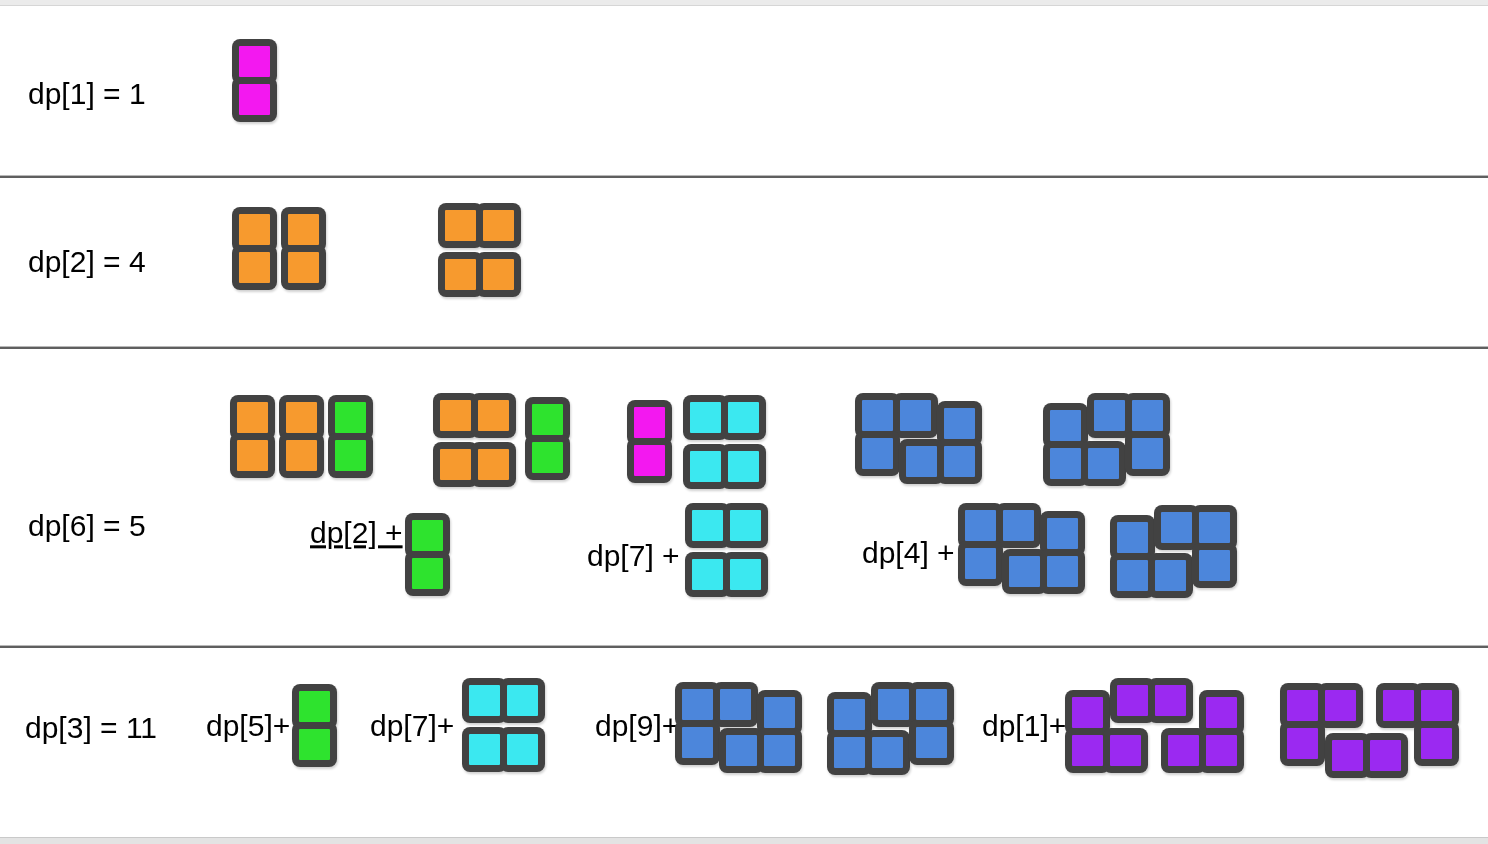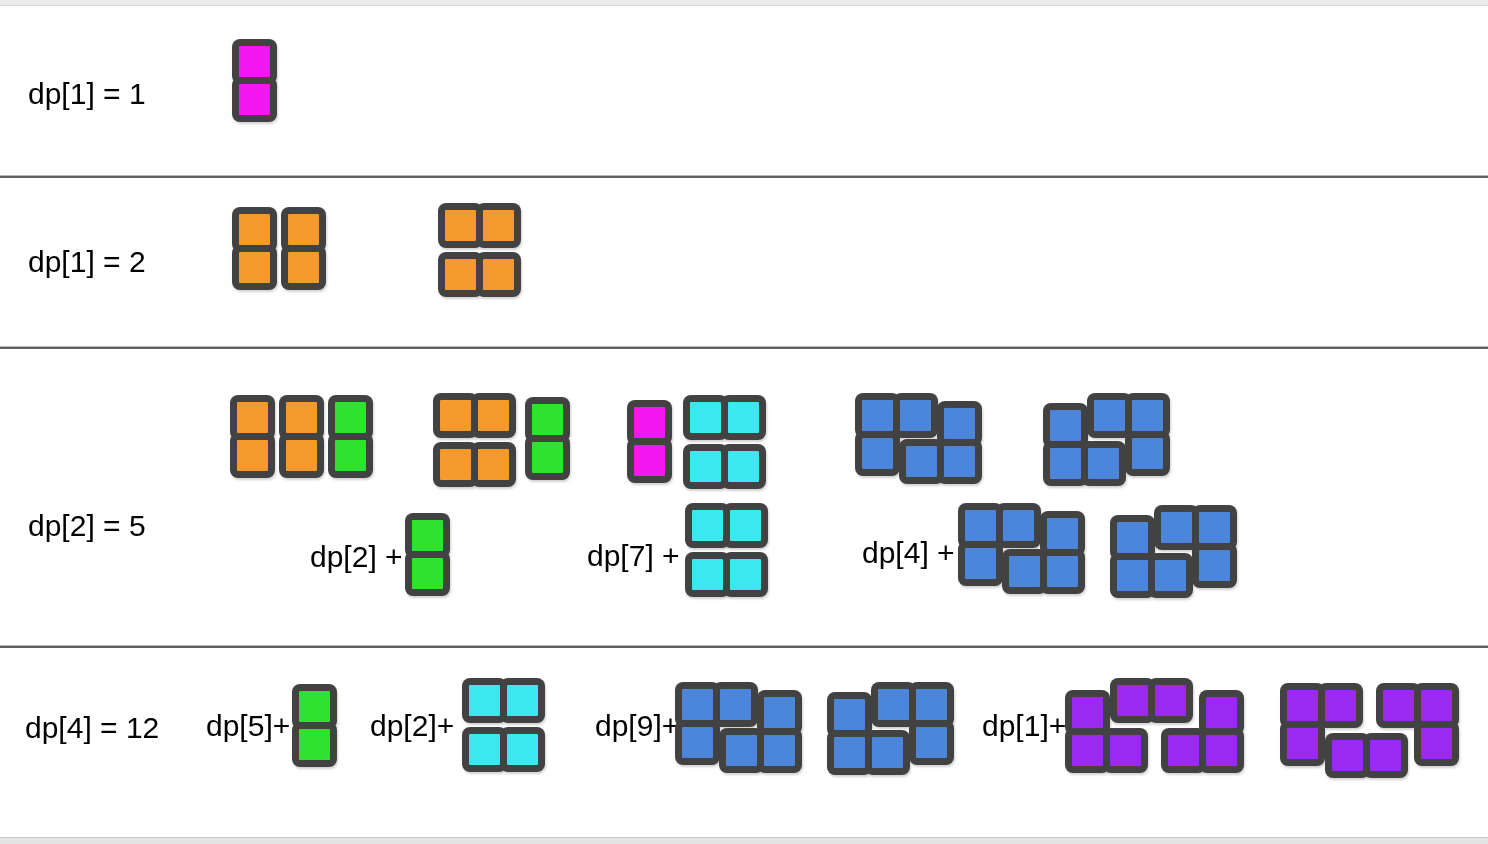--- a/index.html
+++ b/index.html
@@ -30,21 +30,21 @@
     <div class="divider" style="top: 645px; background: rgb(95, 95, 95);"></div>
     <div class="lbl" style="left: 28px; top: 95px;">dp[1] = 1</div>
     <div class="fig" style="left: 232px; top: 39px;">
       <div class="piece" style="left: 0px; top: 0px;">
         <div class="pad" style="left: 0px; top: 0px; background: rgb(66, 66, 66);"></div>
         <div class="pad" style="left: 0px; top: 38px; background: rgb(66, 66, 66);"></div>
         <div class="sq" style="left: 7px; top: 7px; background: rgb(243, 24, 240);"></div>
         <div class="sq" style="left: 7px; top: 45px; background: rgb(243, 24, 240);"></div>
       </div>
     </div>
-    <div class="lbl" style="left: 28px; top: 263px;">dp[1] = 2</div>
+    <div class="lbl" style="left: 28px; top: 263px;">dp[2] = 4</div>
     <div class="fig" style="left: 232px; top: 207px;">
       <div class="piece" style="left: 0px; top: 0px;">
         <div class="pad" style="left: 0px; top: 0px; background: rgb(66, 66, 66);"></div>
         <div class="pad" style="left: 0px; top: 38px; background: rgb(66, 66, 66);"></div>
         <div class="sq" style="left: 7px; top: 7px; background: rgb(247, 154, 46);"></div>
         <div class="sq" style="left: 7px; top: 45px; background: rgb(247, 154, 46);"></div>
       </div>
       <div class="piece" style="left: 49px; top: 0px;">
         <div class="pad" style="left: 0px; top: 0px; background: rgb(66, 66, 66);"></div>
         <div class="pad" style="left: 0px; top: 38px; background: rgb(66, 66, 66);"></div>
@@ -59,22 +59,22 @@
         <div class="sq" style="left: 7px; top: 7px; background: rgb(247, 154, 46);"></div>
         <div class="sq" style="left: 45px; top: 7px; background: rgb(247, 154, 46);"></div>
       </div>
       <div class="piece" style="left: 0px; top: 49px;">
         <div class="pad" style="left: 0px; top: 0px; background: rgb(66, 66, 66);"></div>
         <div class="pad" style="left: 38px; top: 0px; background: rgb(66, 66, 66);"></div>
         <div class="sq" style="left: 7px; top: 7px; background: rgb(247, 154, 46);"></div>
         <div class="sq" style="left: 45px; top: 7px; background: rgb(247, 154, 46);"></div>
       </div>
     </div>
-    <div class="lbl" style="left: 28px; top: 527px;">dp[2] = 5</div>
-    <div class="lbl" style="left: 310px; top: 558px;">dp[2] +</div>
+    <div class="lbl" style="left: 28px; top: 527px;">dp[6] = 5</div>
+    <div class="lbl" style="left: 310px; top: 534px; text-decoration: underline;">dp[2] +</div>
     <div class="lbl" style="left: 587px; top: 557px;">dp[7] +</div>
     <div class="lbl" style="left: 862px; top: 554px;">dp[4] +</div>
     <div class="fig" style="left: 230px; top: 395px;">
       <div class="piece" style="left: 0px; top: 0px;">
         <div class="pad" style="left: 0px; top: 0px; background: rgb(66, 66, 66);"></div>
         <div class="pad" style="left: 0px; top: 38px; background: rgb(66, 66, 66);"></div>
         <div class="sq" style="left: 7px; top: 7px; background: rgb(247, 154, 46);"></div>
         <div class="sq" style="left: 7px; top: 45px; background: rgb(247, 154, 46);"></div>
       </div>
       <div class="piece" style="left: 49px; top: 0px;">
@@ -217,23 +217,23 @@
       </div>
       <div class="piece" style="left: 44px; top: 0px;">
         <div class="pad" style="left: 0px; top: 0px; background: rgb(66, 66, 66);"></div>
         <div class="pad" style="left: 38px; top: 0px; background: rgb(66, 66, 66);"></div>
         <div class="pad" style="left: 38px; top: 38px; background: rgb(66, 66, 66);"></div>
         <div class="sq" style="left: 7px; top: 7px; background: rgb(76, 134, 219);"></div>
         <div class="sq" style="left: 45px; top: 7px; background: rgb(76, 134, 219);"></div>
         <div class="sq" style="left: 45px; top: 45px; background: rgb(76, 134, 219);"></div>
       </div>
     </div>
-    <div class="lbl" style="left: 25px; top: 729px;">dp[4] = 12</div>
+    <div class="lbl" style="left: 25px; top: 729px;">dp[3] = 11</div>
     <div class="lbl" style="left: 206px; top: 727px;">dp[5]+</div>
-    <div class="lbl" style="left: 370px; top: 727px;">dp[2]+</div>
+    <div class="lbl" style="left: 370px; top: 727px;">dp[7]+</div>
     <div class="lbl" style="left: 595px; top: 727px;">dp[9]+</div>
     <div class="lbl" style="left: 982px; top: 727px;">dp[1]+</div>
     <div class="fig" style="left: 292px; top: 684px;">
       <div class="piece" style="left: 0px; top: 0px;">
         <div class="pad" style="left: 0px; top: 0px; background: rgb(66, 66, 66);"></div>
         <div class="pad" style="left: 0px; top: 38px; background: rgb(66, 66, 66);"></div>
         <div class="sq" style="left: 7px; top: 7px; background: rgb(46, 227, 46);"></div>
         <div class="sq" style="left: 7px; top: 45px; background: rgb(46, 227, 46);"></div>
       </div>
     </div>

